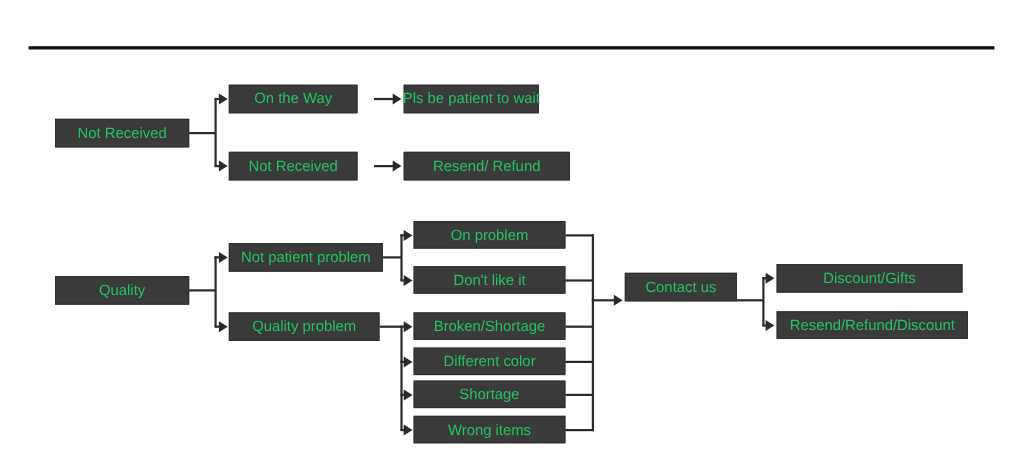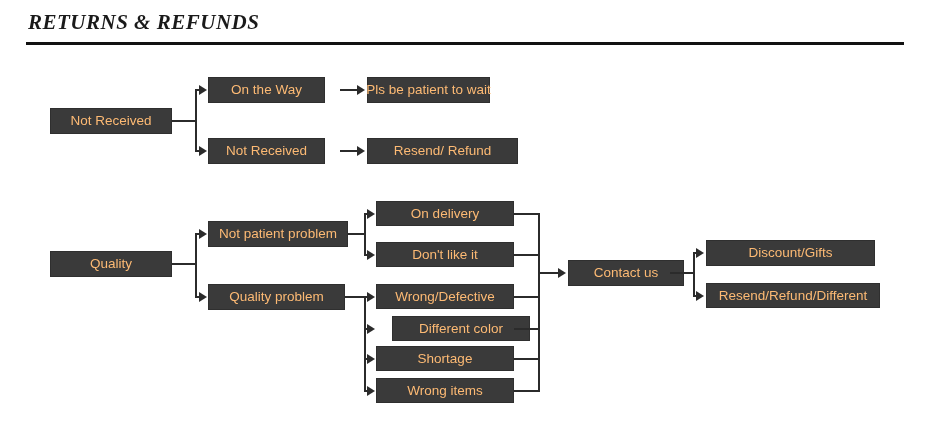--- a/index.html
+++ b/index.html
@@ -39,21 +39,21 @@
     top: 42px;
     width: 878px;
     height: 3px;
     background: #111111;
   }
 
   
   .node {
     position: absolute;
     background: #3a3a3a;
-    color: #fdba74;
+    color: #22c55e;
     font-size: 13.5px;
     line-height: 1;
     display: flex;
     align-items: center;
     justify-content: center;
     text-align: center;
     box-sizing: border-box;
     padding: 0 6px;
     white-space: nowrap;
     border: 1px solid #2f2f2f;
@@ -77,21 +77,20 @@
     border-top: 5px solid transparent;
     border-bottom: 5px solid transparent;
     border-left: 8px solid #2b2b2b;
   }
 </style>
 </head>
 <body>
 
 <div id="page">
 
-  <div id="header-title">RETURNS &amp; REFUNDS</div>
   <div id="header-rule"></div>
 
   <div class="node" style="left:50px; top:108px; width:122px; height:26px;">Not Received</div>
 
   <div class="hline" style="left:172px; top:120px; width:24px;"></div>
   <div class="vline" style="left:195px; top:90px; height:61px;"></div>
 
   <div class="hline" style="left:195px; top:89px; width:7px;"></div>
   <div class="arrow" style="left:199px; top:85px;"></div>
   <div class="node" style="left:208px; top:77px; width:117px; height:26px;">On the Way</div>
@@ -132,42 +131,42 @@
   <div class="vline" style="left:364px; top:296px; height:95px;"></div>
   <div class="hline" style="left:364px; top:296px; width:6px;"></div>
   <div class="arrow" style="left:367px; top:292px;"></div>
   <div class="hline" style="left:364px; top:328px; width:6px;"></div>
   <div class="arrow" style="left:367px; top:324px;"></div>
   <div class="hline" style="left:364px; top:358px; width:6px;"></div>
   <div class="arrow" style="left:367px; top:354px;"></div>
   <div class="hline" style="left:364px; top:390px; width:6px;"></div>
   <div class="arrow" style="left:367px; top:386px;"></div>
 
-  <div class="node" style="left:376px; top:201px; width:138px; height:25px;">On delivery</div>
+  <div class="node" style="left:376px; top:201px; width:138px; height:25px;">On problem</div>
   <div class="node" style="left:376px; top:242px; width:138px; height:25px;">Don't like it</div>
-  <div class="node" style="left:376px; top:284px; width:138px; height:25px;">Wrong/Defective</div>
-  <div class="node" style="left:392px; top:316px; width:138px; height:25px;text-align:center;">Different color</div>
+  <div class="node" style="left:376px; top:284px; width:138px; height:25px;">Broken/Shortage</div>
+  <div class="node" style="left:376px; top:316px; width:138px; height:25px;text-align:center;">Different color</div>
   <div class="node" style="left:376px; top:346px; width:138px; height:25px;">Shortage</div>
   <div class="node" style="left:376px; top:378px; width:138px; height:25px;">Wrong items</div>
 
   <div class="hline" style="left:514px; top:213px; width:26px;"></div>
   <div class="hline" style="left:514px; top:254px; width:26px;"></div>
   <div class="hline" style="left:514px; top:296px; width:26px;"></div>
   <div class="hline" style="left:514px; top:328px; width:26px;"></div>
   <div class="hline" style="left:514px; top:358px; width:26px;"></div>
   <div class="hline" style="left:514px; top:390px; width:26px;"></div>
   <div class="vline" style="left:538px; top:213px; height:179px;"></div>
   <div class="hline" style="left:538px; top:272px; width:22px;"></div>
   <div class="arrow" style="left:558px; top:268px;"></div>
 
-  <div class="node" style="left:568px; top:260px; width:116px; height:26px;">Contact us</div>
+  <div class="node" style="left:568px; top:248px; width:102px; height:26px;">Contact us</div>
 
   <div class="hline" style="left:670px; top:272px; width:24px;"></div>
   <div class="vline" style="left:693px; top:252px; height:44px;"></div>
   <div class="hline" style="left:693px; top:252px; width:6px;"></div>
   <div class="arrow" style="left:696px; top:248px;"></div>
   <div class="hline" style="left:693px; top:295px; width:6px;"></div>
   <div class="arrow" style="left:696px; top:291px;"></div>
 
   <div class="node" style="left:706px; top:240px; width:169px; height:26px;">Discount/Gifts</div>
-  <div class="node" style="left:706px; top:283px; width:174px; height:25px;">Resend/Refund/Different</div>
+  <div class="node" style="left:706px; top:283px; width:174px; height:25px;">Resend/Refund/Discount</div>
 
 </div>
 
 </body></html>

